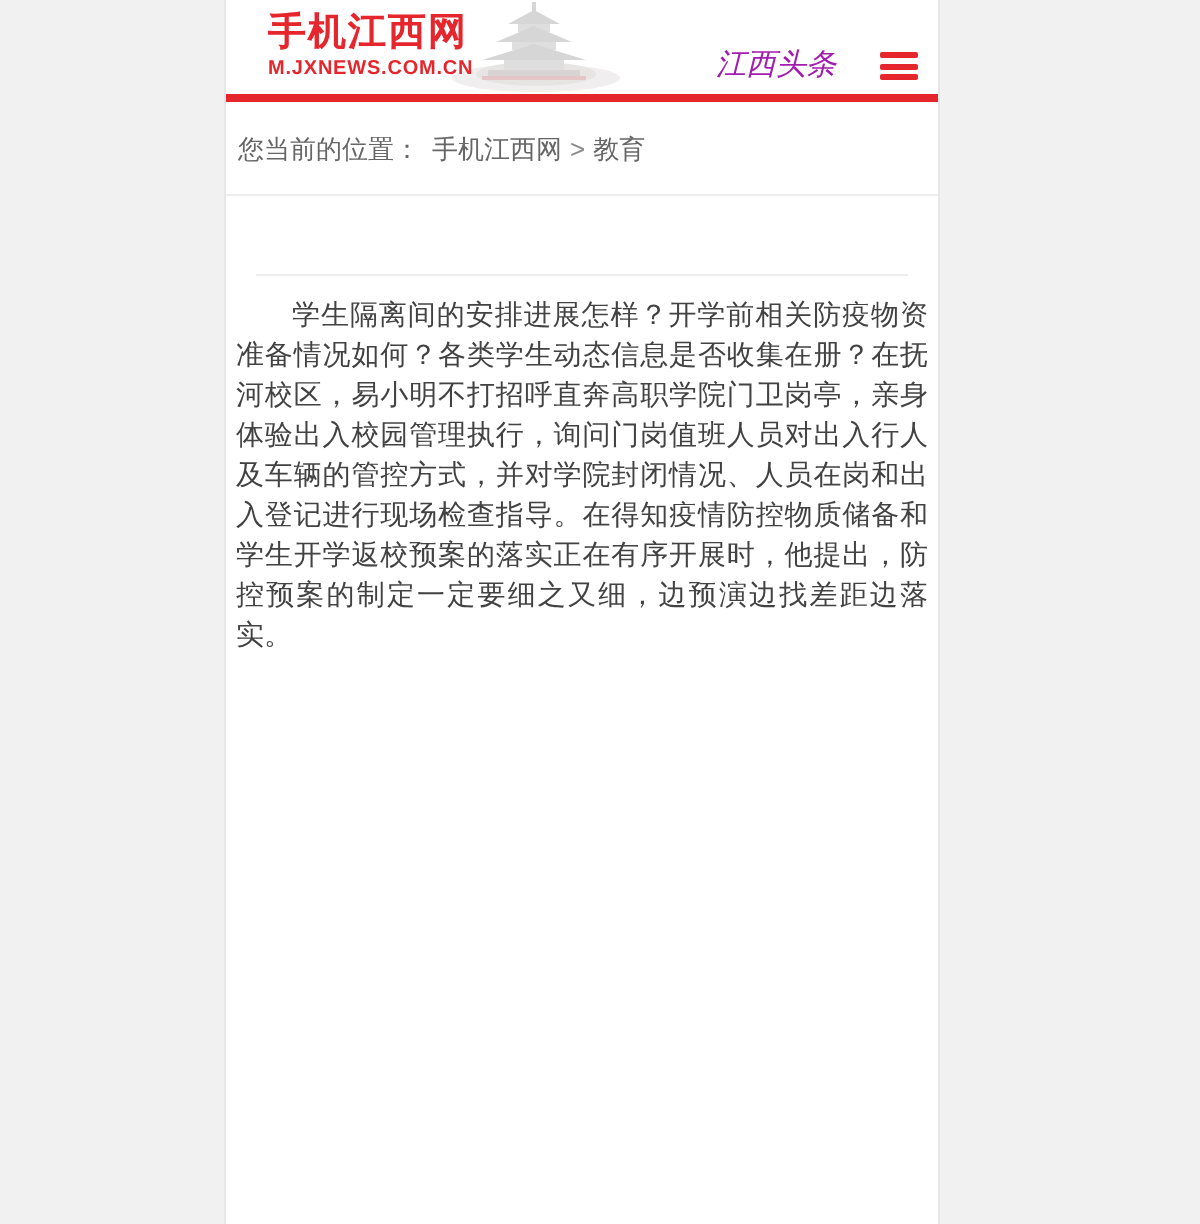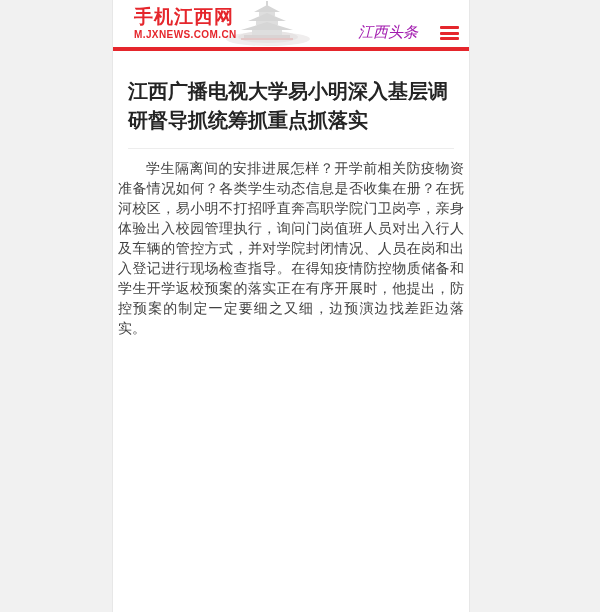--- a/index.html
+++ b/index.html
@@ -87,23 +87,25 @@
     </svg>
     <div class="section-link">江西头条</div>
     <div class="hamburger">
       <span></span>
         <span></span>
         <span></span>
     </div>
   </div>
   <div class="red-line"></div>
 
+  <div class="breadcrumb">
+    <span class="lbl">您当前的位置：</span><span class="crumb-link">手机江西网</span><span class="sep">&gt;</span><span class="crumb-link">教育</span>
+  </div>
 
   <div class="article-head">
-    <h1 class="article-title">江西广播电视大学易小明深入基层调研督导抓统筹抓重点抓落实</h1>
   </div>
   <div class="meta-divider"></div>
 
   <div class="article-body">
     <p>学生隔离间的安排进展怎样？开学前相关防疫物资准备情况如何？各类学生动态信息是否收集在册？在抚河校区，易小明不打招呼直奔高职学院门卫岗亭，亲身体验出入校园管理执行，询问门岗值班人员对出入行人及车辆的管控方式，并对学院封闭情况、人员在岗和出入登记进行现场检查指导。在得知疫情防控物质储备和学生开学返校预案的落实正在有序开展时，他提出，防控预案的制定一定要细之又细，边预演边找差距边落实。</p>
   </div>
 
 </div>
 
 </body></html>

